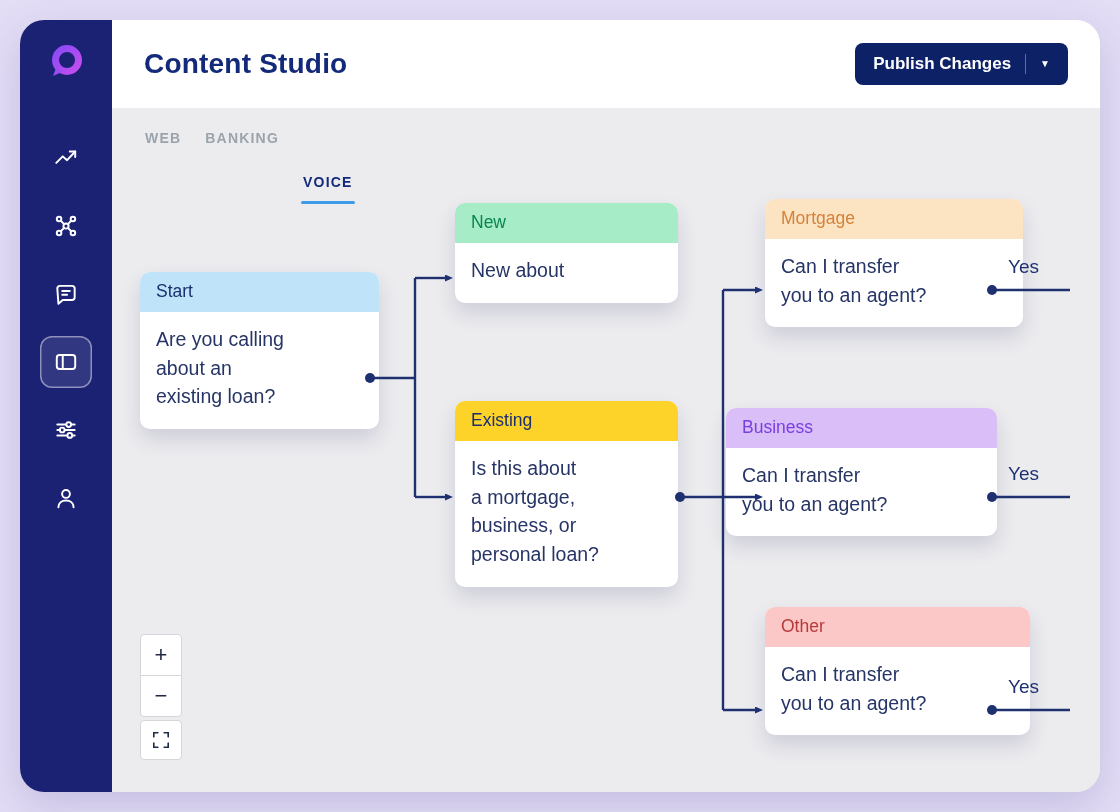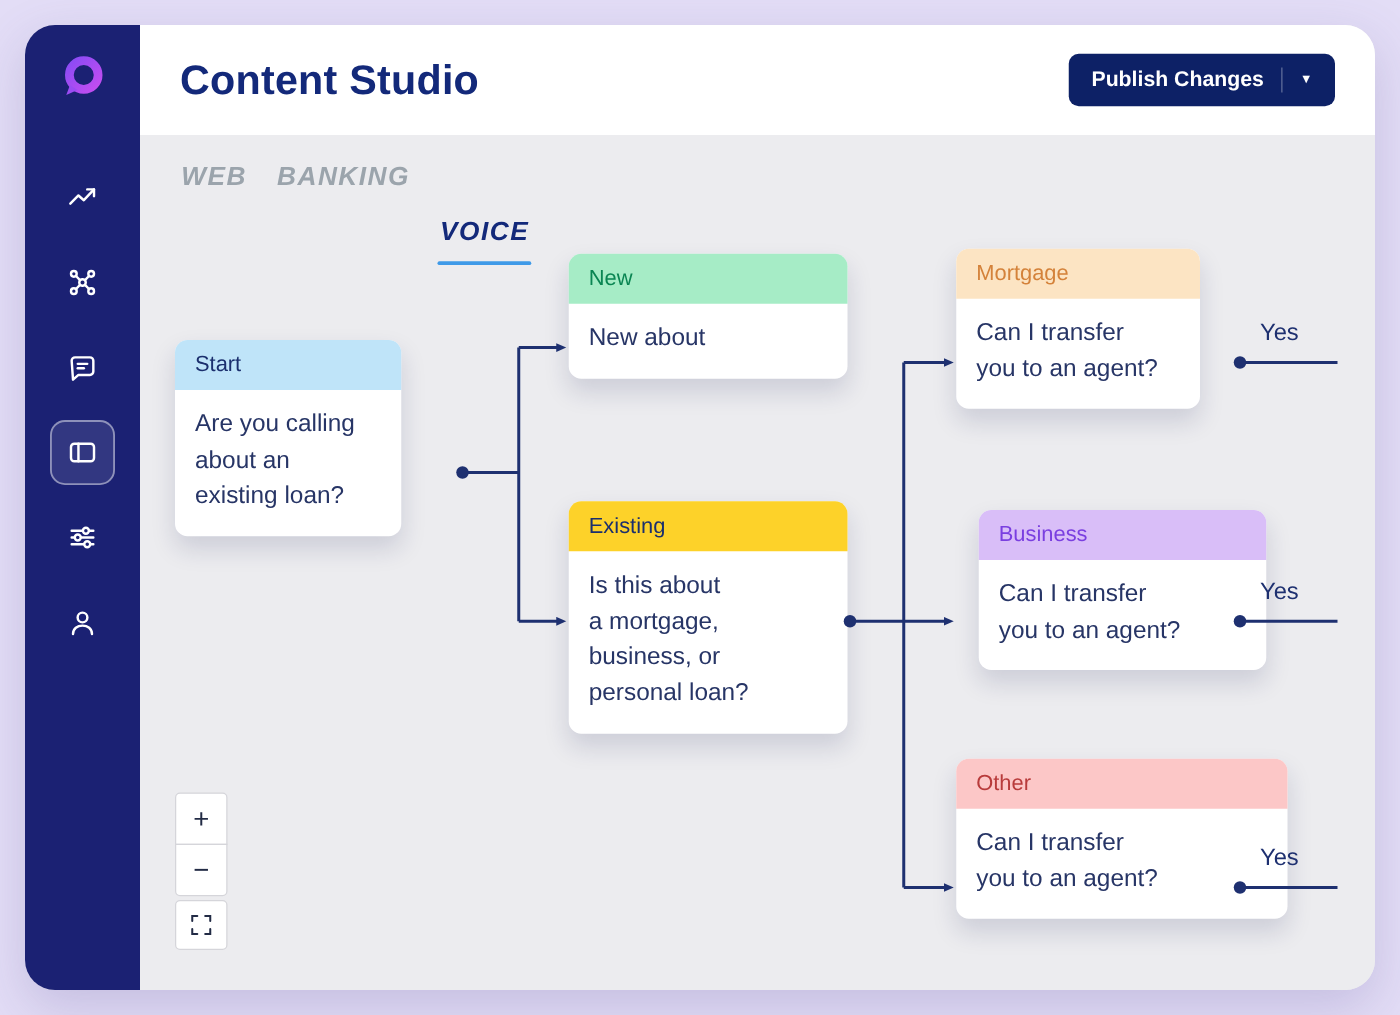--- a/index.html
+++ b/index.html
@@ -13,44 +13,44 @@
   .sidebar { width:92px; background:#1b2173; flex-shrink:0; display:flex; flex-direction:column; align-items:center; padding-top:20px; }
   .logo { width:44px; height:44px; }
   .side-nav { margin-top:48px; display:flex; flex-direction:column; align-items:center; }
   .side-item { width:52px; height:52px; margin-bottom:16px; display:flex; align-items:center; justify-content:center; border-radius:12px; cursor:pointer; }
   .side-item.active { background:rgba(255,255,255,.10); box-shadow:inset 0 0 0 1.5px rgba(255,255,255,.45); }
   .side-item svg { display:block; }
 
   
   .main { flex:1; display:flex; flex-direction:column; min-width:0; }
   .header-bar { height:88px; background:#ffffff; display:flex; align-items:center; justify-content:space-between; padding:0 32px; flex-shrink:0; }
-  .page-title { font-size:33px; font-weight:700; color:#13297a; letter-spacing:.2px; }
+  .page-title { font-size:28px; font-weight:700; color:#13297a; letter-spacing:.2px; }
   .publish-btn { display:flex; align-items:center; background:#0d2166; color:#fff; border:none; border-radius:8px;
                  height:42px; padding:0 18px; font-size:17px; font-weight:600; font-family:inherit; cursor:pointer; }
   .pub-divider { width:1px; height:20px; background:rgba(255,255,255,.35); margin:0 14px; }
   .pub-caret { font-size:10px; line-height:1; }
 
   .content { position:relative; flex:1; background:#ececef; overflow:hidden; }
 
   
   .tabs { position:absolute; left:33px; top:22px; display:flex; gap:24px; z-index:5; }
-  .tab { font-size:21px; font-weight:700; letter-spacing:1.2px; color:#9ba4ac; cursor:pointer; position:relative; padding-bottom:6px;font-style:italic; }
+  .tab { font-size:14px; font-weight:700; letter-spacing:1.2px; color:#9ba4ac; cursor:pointer; position:relative; padding-bottom:6px; }
   .tab.active { color:#13297a;margin-top:44px; }
   .tab.active::after { content:""; position:absolute; left:-2px; right:-2px; bottom:-8px; height:3.5px; border-radius:2px; background:#3f9ae8; }
 
   
   .node { position:absolute; background:#fff; border-radius:10px; box-shadow:0 10px 20px rgba(30,35,90,.15); z-index:2; }
   .node-header { padding:9px 16px 10px; font-size:17.5px; font-weight:400; border-radius:10px 10px 0 0; }
   .node-body { padding:13px 16px 18px; font-size:19.5px; line-height:1.47; color:#273566; white-space:pre-line; }
 
-  #node-start    { left:28px;  top:164px; width:181px; }
+  #node-start    { left:28px;  top:164px; width:239px; }
   #node-new      { left:343px; top:95px;  width:223px; }
   #node-existing { left:343px; top:269px; width:223px;margin-top:24px; }
-  #node-mortgage { left:653px; top:91px;  width:195px; }
-  #node-business { left:671px; top:300px; width:230px; }
+  #node-mortgage { left:653px; top:91px;  width:258px; }
+  #node-business { left:614px; top:300px; width:271px; }
   #node-other    { left:653px; top:499px; width:265px; }
 
   .connectors { position:absolute; inset:0; width:100%; height:100%; pointer-events:none; z-index:3; }
   .edge-label { position:absolute; width:52px; text-align:left; left:896px; font-size:19px; font-weight:500; color:#1e3070; z-index:2; }
   #edge-yes-mortgage { top:148px; }
   #edge-yes-business { top:355px; }
   #edge-yes-other    { top:568px; }
 
   
   .zoom-stack { position:absolute; left:28px; top:526px; display:flex; flex-direction:column; z-index:4; }

